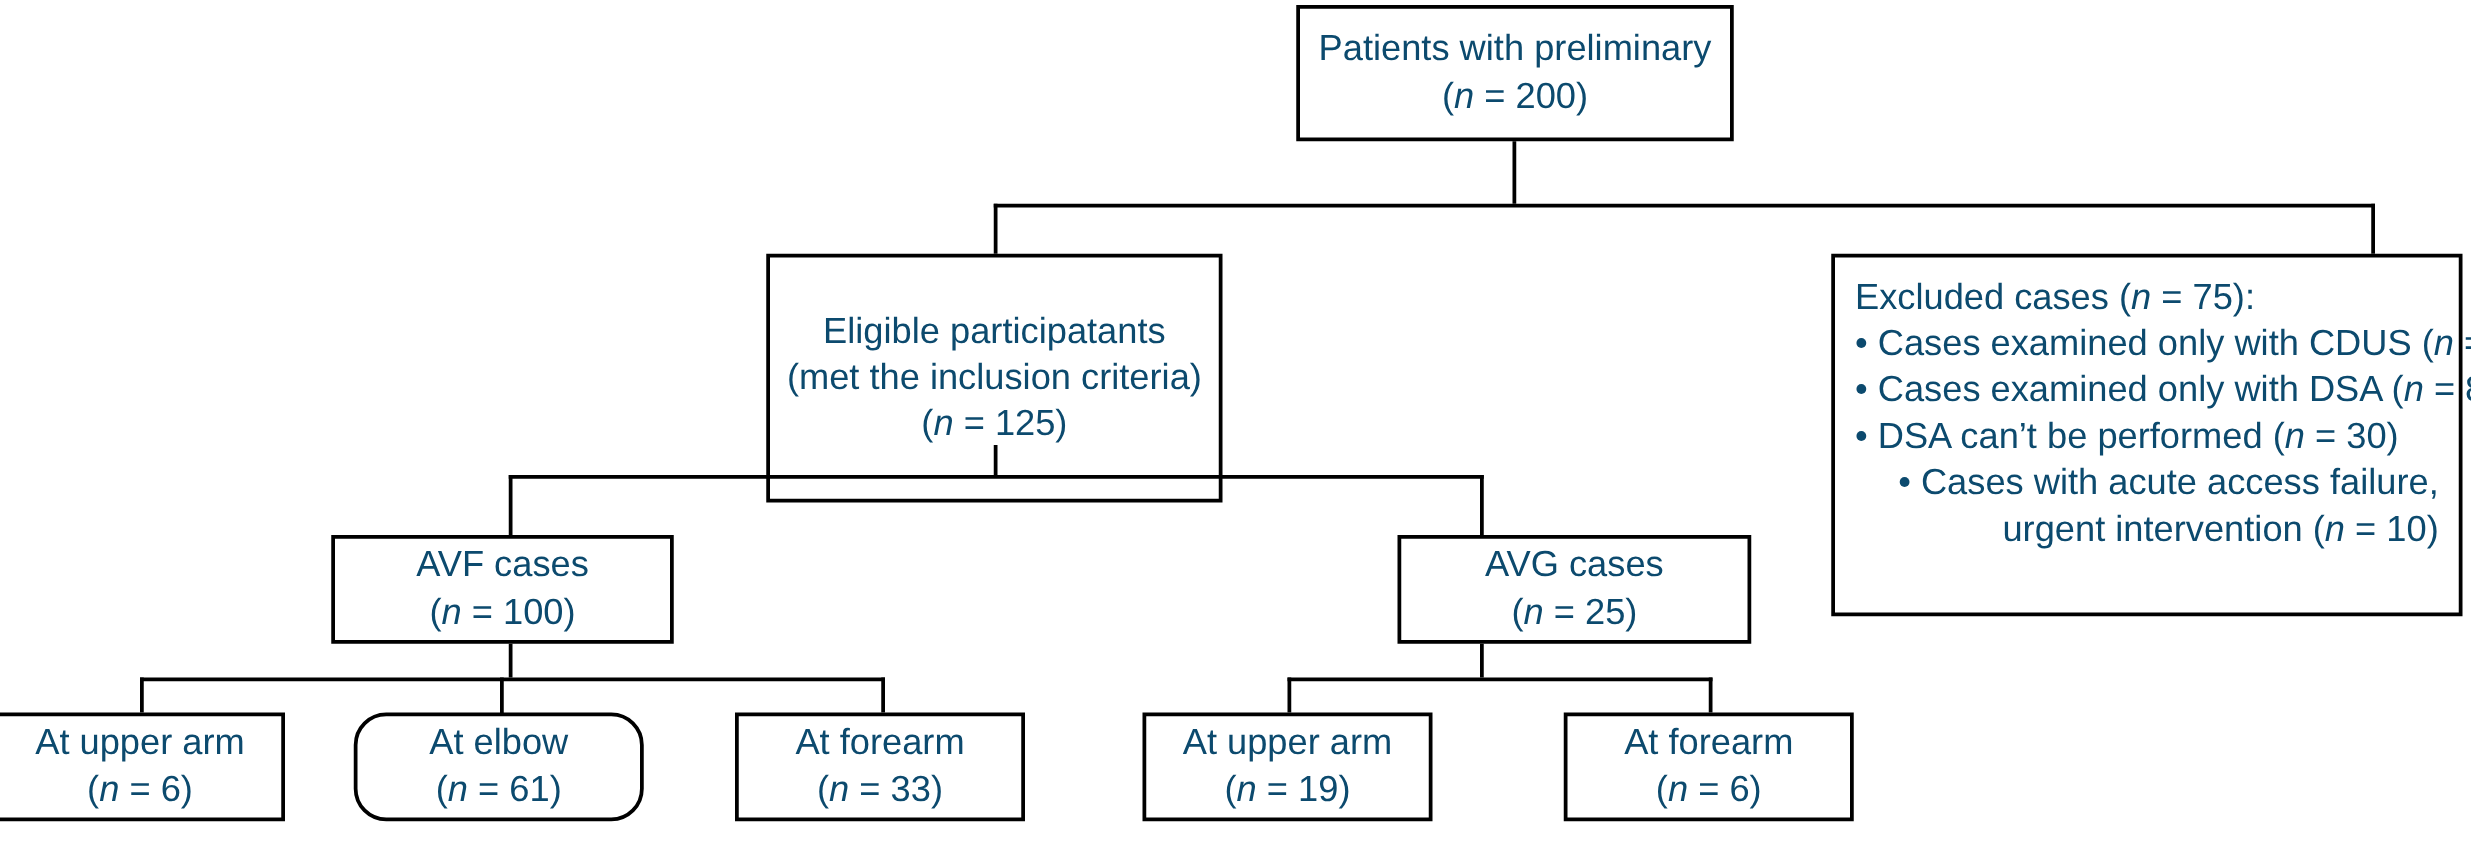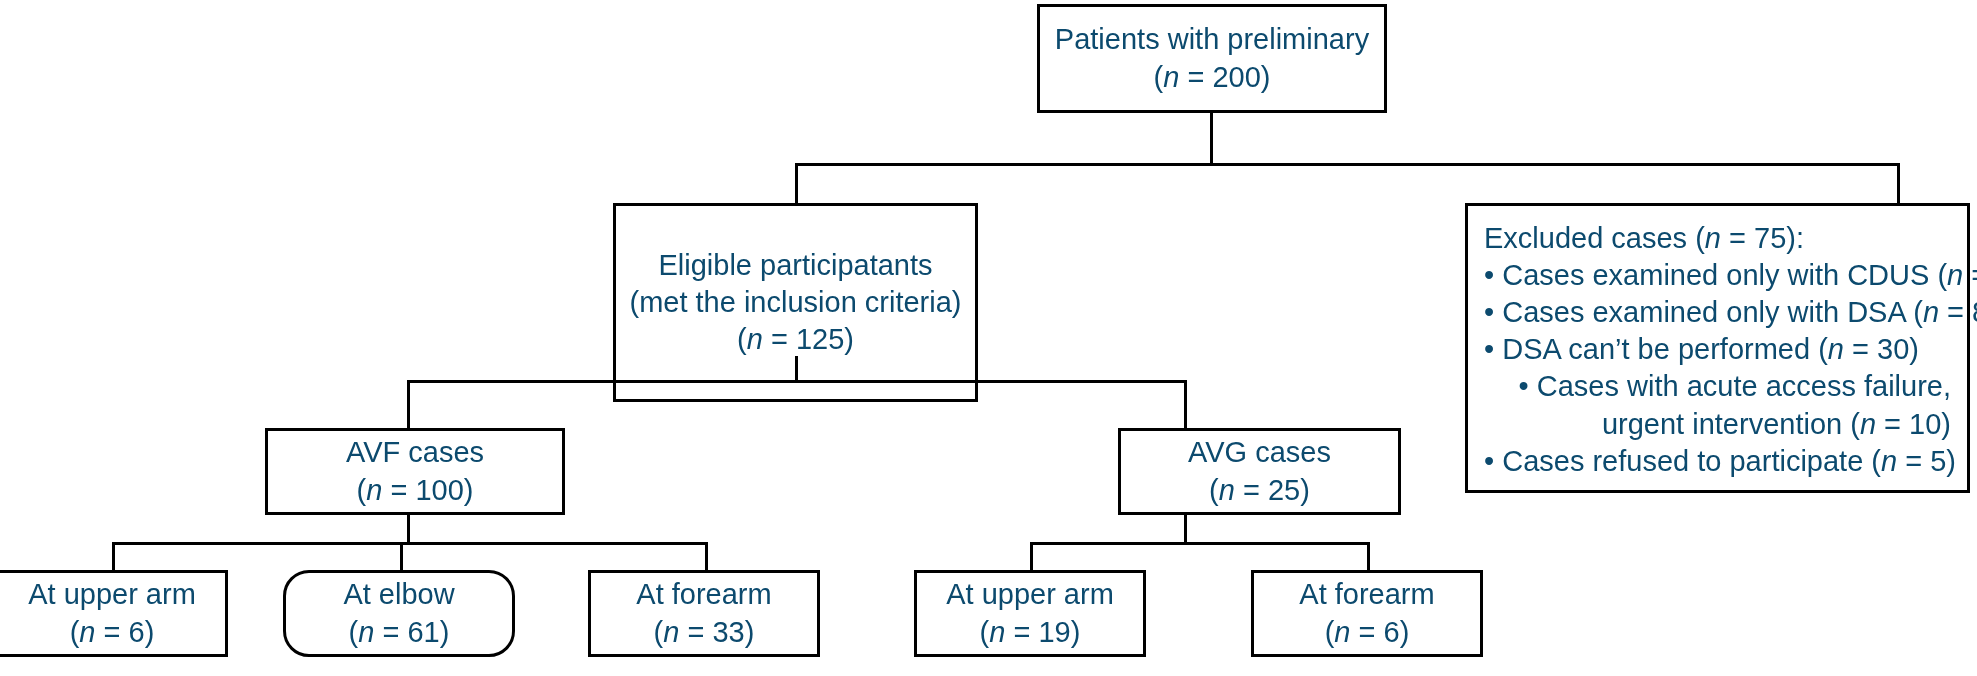--- a/index.html
+++ b/index.html
@@ -84,30 +84,29 @@
     <span class="line">(met the inclusion criteria)</span>
     <span class="line">(<span class="it">n</span> = 125)</span>
   </div>
 
   <div class="node left-align" style="left:1465px; top:203px; width:505px; height:290px;">
     <span class="line">Excluded cases (<span class="it">n</span> = 75):</span>
     <span class="line bullet">• Cases examined only with CDUS (<span class="it">n</span> = 22)</span>
     <span class="line bullet">• Cases examined only with DSA (<span class="it">n</span> = 8)</span>
     <span class="line bullet">• DSA can’t be performed (<span class="it">n</span> = 30)</span>
     <span class="line bullet wrap">• Cases with acute access failure, urgent intervention (<span class="it">n</span> = 10)</span>
-    <span class="line bullet">• Cases refused to participate (<span class="it">n</span> = 5)</span>
   </div>
 
   <div class="connector v-line" style="left:795px; top:356px; height:24px;"></div>
 
   <div class="connector h-line" style="left:407px; top:380px; width:780px;"></div>
   <div class="connector v-line" style="left:407px; top:380px; height:50px;"></div>
   <div class="connector v-line" style="left:1184px; top:380px; height:50px;"></div>
 
-  <div class="node" style="left:265px; top:428px; width:300px; height:87px;">
+  <div class="node" style="left:265px; top:428px; width:274px; height:87px;">
     <span class="line">AVF cases</span>
     <span class="line">(<span class="it">n</span> = 100)</span>
   </div>
 
   <div class="node" style="left:1118px; top:428px; width:283px; height:87px;">
     <span class="line">AVG cases</span>
     <span class="line">(<span class="it">n</span> = 25)</span>
   </div>
 
   <div class="connector v-line" style="left:407px; top:515px; height:27px;"></div>

